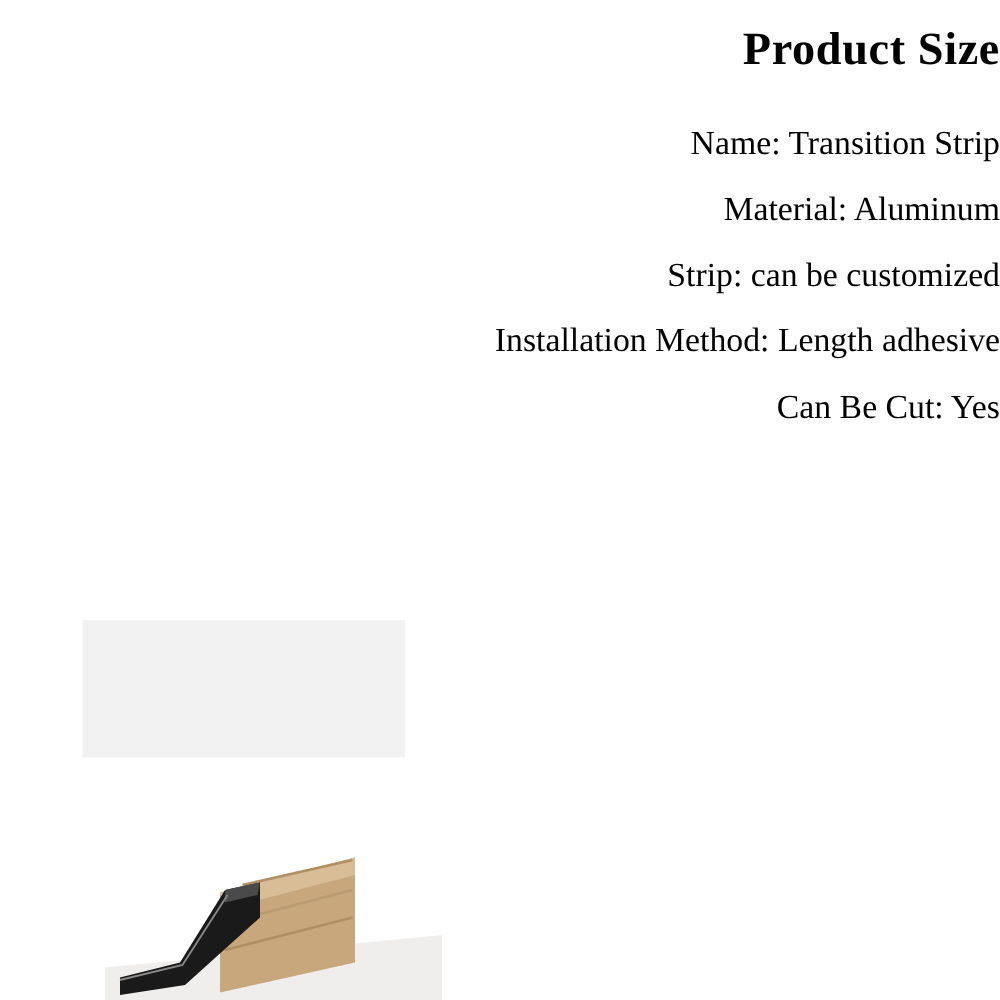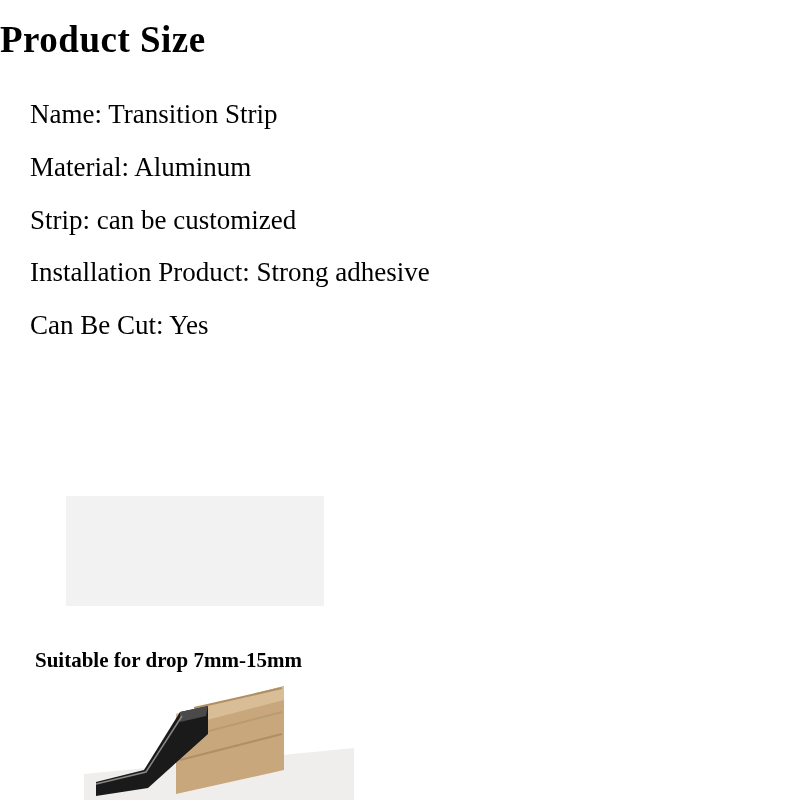--- a/index.html
+++ b/index.html
@@ -15,33 +15,34 @@
     overflow: hidden;
     position: relative;
   }
   .page {
     width: 800px;
     height: 800px;
     position: relative;
     box-sizing: border-box;
   }
   .title {
-    text-align: left;
+    text-align: right;
     font-family: "Liberation Serif", serif;
     font-weight: bold;
     font-size: 37px;
     letter-spacing: 0.5px;
     margin: 18px 0 0 0;
     padding: 0;
     line-height: 1.2;
   }
   .spec-list {
     margin: 26px 0 0 0;
     padding: 0 0 0 30px;
     list-style: none;
+    text-align: right;
   }
   .spec-list li {
     font-size: 27px;
     line-height: 1.95;
     font-family: "Liberation Serif", serif;
     white-space: nowrap;
   }
   .diagram-wrap {
     position: absolute;
     left: 66px;
@@ -81,21 +82,21 @@
 <body>
 
 <div class="page">
 
   <h1 class="title">Product Size</h1>
 
   <ul class="spec-list">
     <li>Name: Transition Strip</li>
     <li>Material: Aluminum</li>
     <li>Strip: can be customized</li>
-    <li>Installation Product: Strong adhesive</li>
+    <li>Installation Method: Length adhesive</li>
     <li>Can Be Cut: Yes</li>
   </ul>
 
   <div class="diagram-wrap">
     <div class="diagram-bg"></div>
     <svg class="diagram-svg" width="258" height="110" viewBox="0 0 258 110">
 
       <defs>
         <pattern id="hatch" width="8" height="8" patternUnits="userSpaceOnUse" patternTransform="rotate(45)">
           <line x1="0" y1="0" x2="0" y2="8" stroke="#8c8c8c" stroke-width="1.4"></line>
@@ -119,21 +120,20 @@
       <line x1="104" y1="84" x2="226" y2="84" stroke="#e6007e" stroke-width="2"></line>
       <polygon points="104,84 112,80 112,88" fill="#e6007e"></polygon>
       <polygon points="226,84 218,80 218,88" fill="#e6007e"></polygon>
 
       <text x="103" y="28" font-family="Liberation Sans, sans-serif" font-size="17" font-weight="bold" fill="#e6007e">19mm</text>
       <text x="175" y="42" font-family="Liberation Sans, sans-serif" font-size="17" font-weight="bold" fill="#e6007e" transform="rotate(21 175 42)">24mm</text>
       <text x="135" y="104" font-family="Liberation Sans, sans-serif" font-size="17" font-weight="bold" fill="#e6007e">43mm</text>
     </svg>
   </div>
 
-  <div class="drop-note">Suitable for drop 7mm-15mm</div>
 
   <div class="photo-wrap">
     <svg class="photo-svg" width="270" height="140" viewBox="0 0 270 140">
       <rect x="0" y="0" width="270" height="140" fill="#ffffff"></rect>
 
       <path d="M 0 96 L 270 70 L 270 140 L 0 140 Z" fill="#f0eeec"></path>
 
       <path d="M 92 36 L 200 8 L 200 92 L 92 116 Z" fill="#c9a77c"></path>
       <path d="M 92 36 L 200 8 L 200 22 L 92 50 Z" fill="#d8bd96"></path>
       <path d="M 110 30 L 198 10" stroke="#b08f63" stroke-width="2" fill="none"></path>

